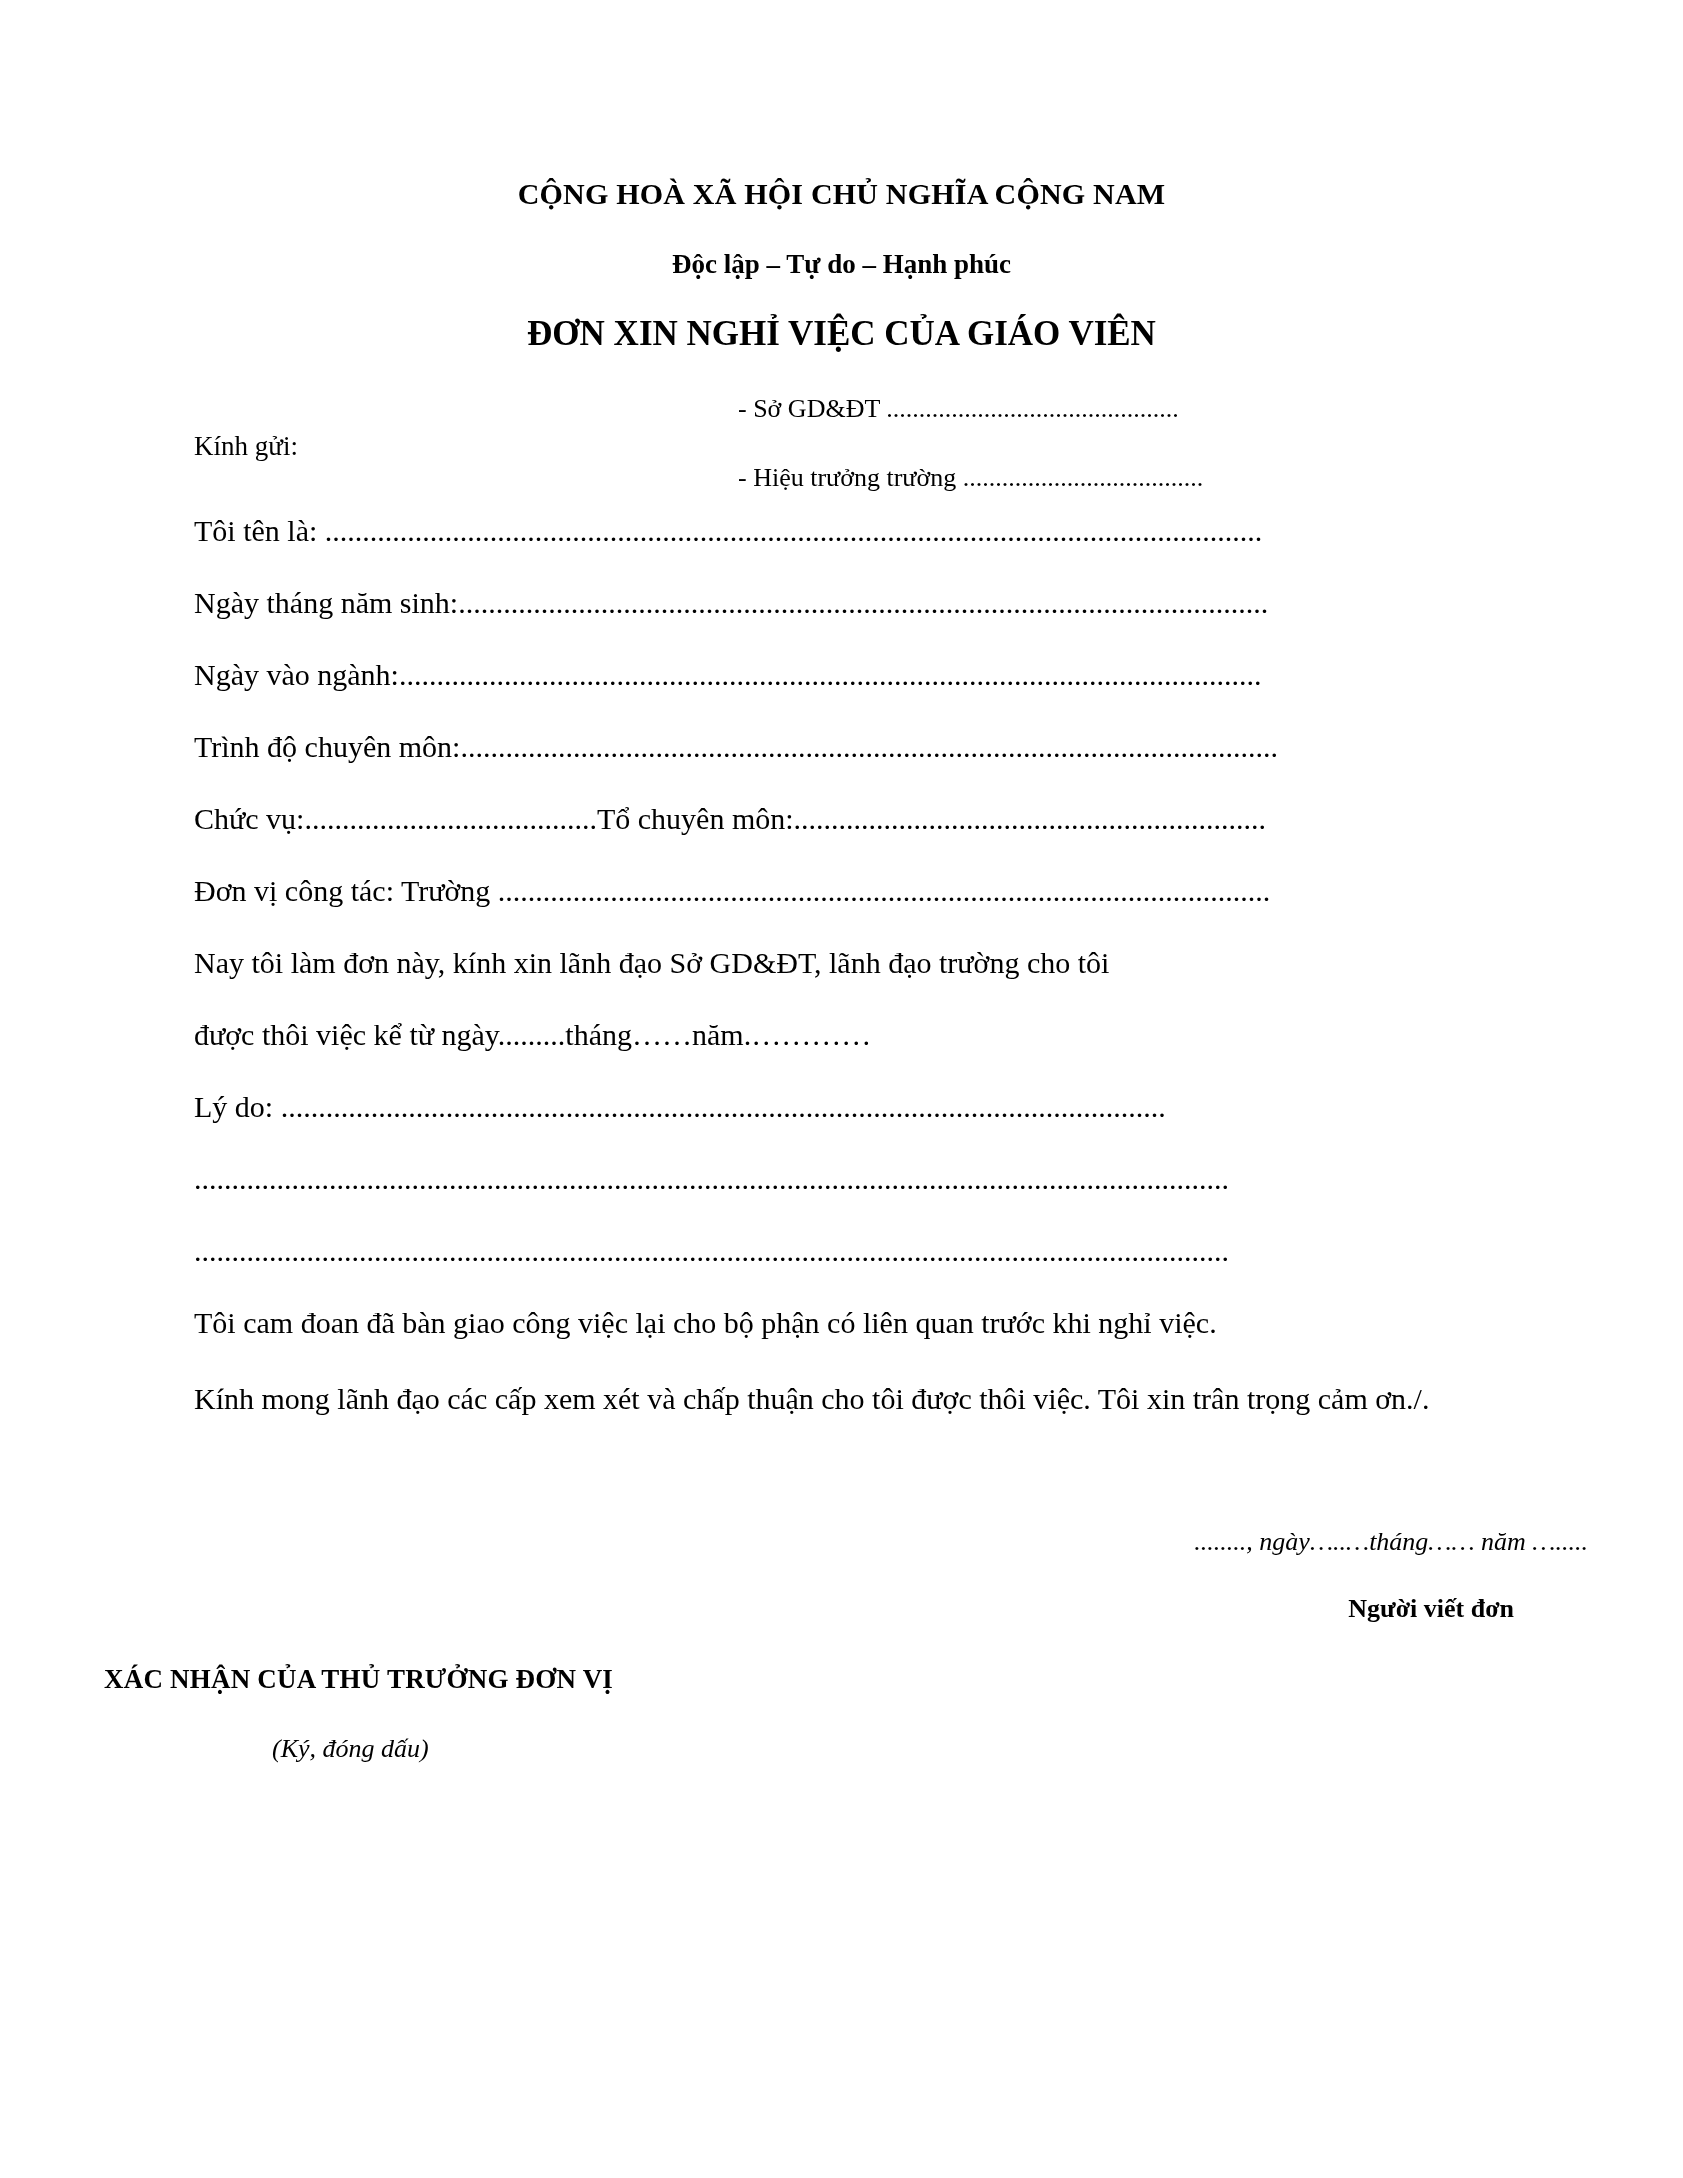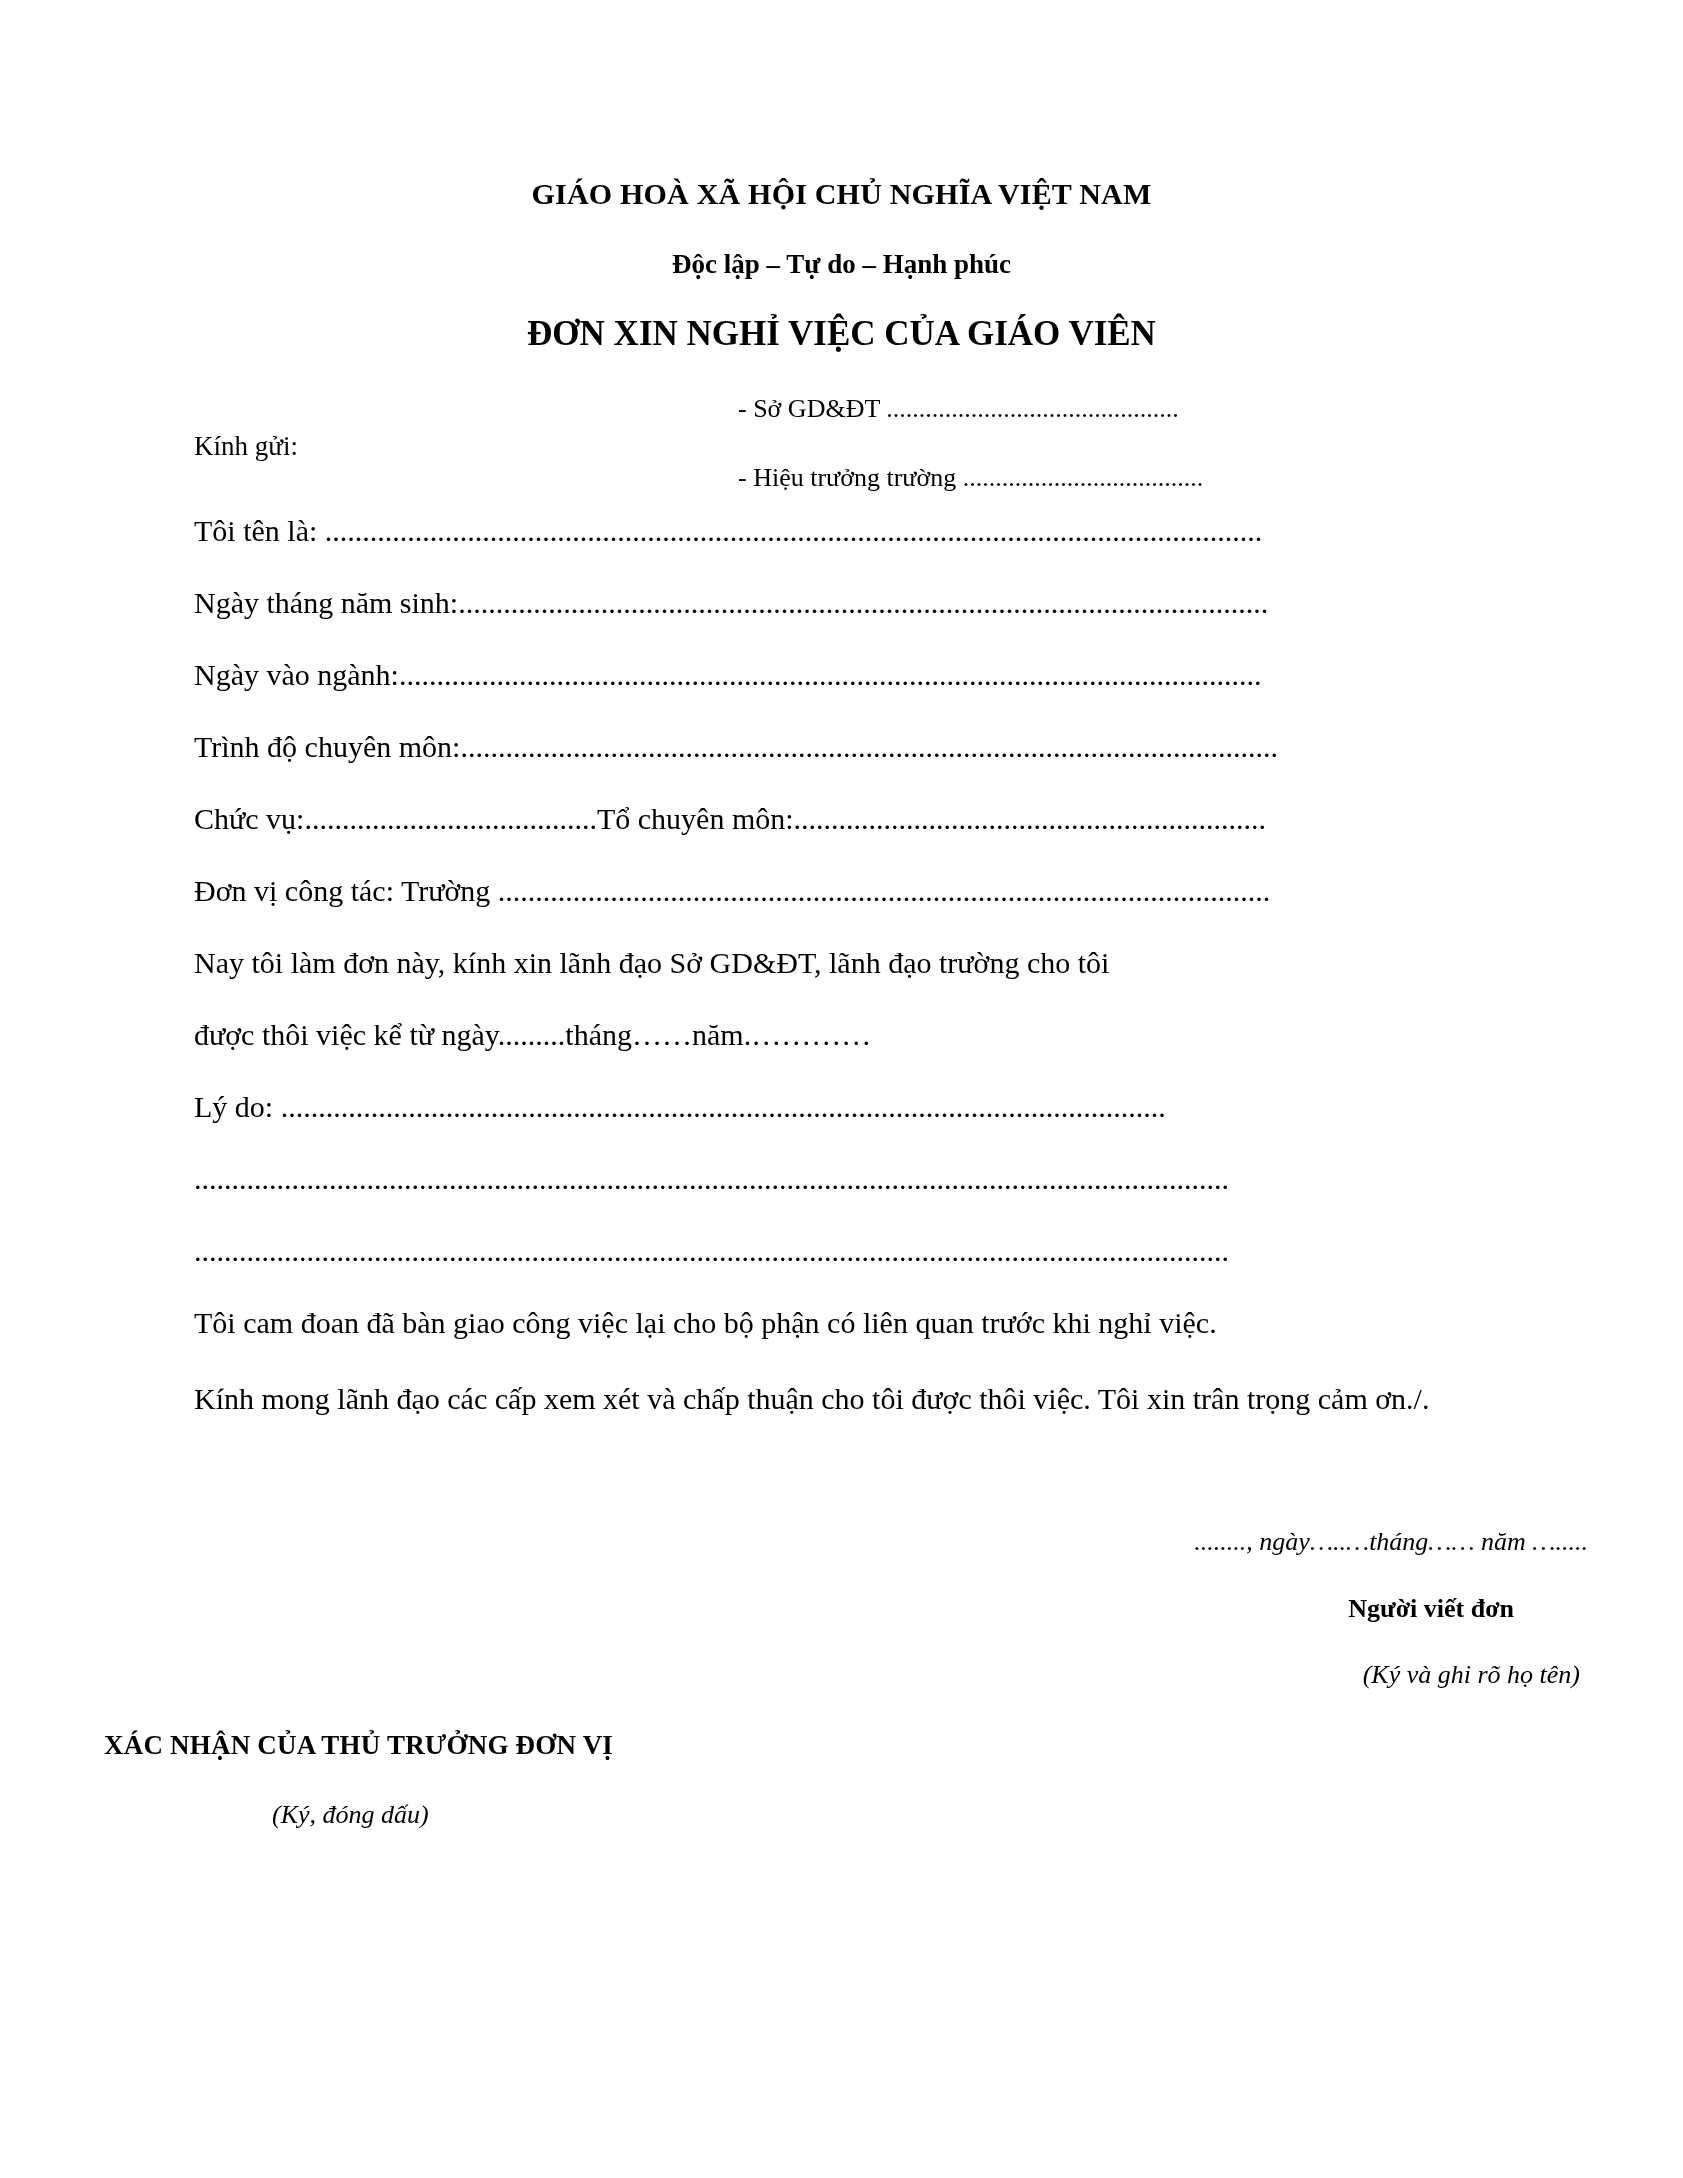--- a/index.html
+++ b/index.html
@@ -143,21 +143,21 @@
     margin-top: 39px;
     padding-left: 168px;
   }
 </style>
 </head>
 <body>
 
 <div class="page">
 
   <div class="header-block">
-    <div class="nation-title">GIÁO HOÀ XÃ HỘI CHỦ NGHĨA VIỆT NAM</div>
+    <div class="nation-title">CỘNG HOÀ XÃ HỘI CHỦ NGHĨA CỘNG NAM</div>
     <div class="nation-motto">Độc lập – Tự do – Hạnh phúc</div>
     <div class="doc-title">ĐƠN XIN NGHỈ VIỆC CỦA GIÁO VIÊN</div>
   </div>
 
   <div class="recipient-block">
     <div class="recipient-label">Kính gửi:</div>
     <div class="recipient-lines">
       <div class="recipient-item">- Sở GD&amp;ĐT .............................................</div>
       <div class="recipient-item">- Hiệu trưởng trường .....................................</div>
     </div>
@@ -188,21 +188,20 @@
     <div class="dots-line">..........................................................................................................................................</div>
 
     <div class="commit-para">Tôi cam đoan đã bàn giao công việc lại cho bộ phận có liên quan trước khi nghỉ việc.</div>
 
     <div class="para-2">Kính mong lãnh đạo các cấp xem xét và chấp thuận cho tôi được thôi việc. Tôi xin trân trọng cảm ơn./.</div>
   </div>
 
   <div class="sign-block">
     <div class="sign-date">........, ngày…..…tháng…… năm ….....</div>
     <div class="sign-role">Người viết đơn</div>
-    <div class="sign-note">(Ký và ghi rõ họ tên)</div>
   </div>
 
   <div class="confirm-block">
     <div class="confirm-title">XÁC NHẬN CỦA THỦ TRƯỞNG ĐƠN VỊ</div>
     <div class="confirm-note">(Ký, đóng dấu)</div>
   </div>
 
 </div>
 
 

